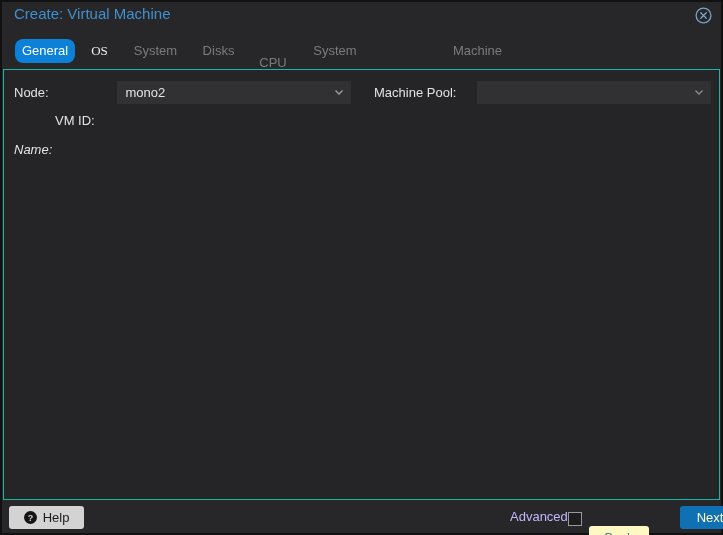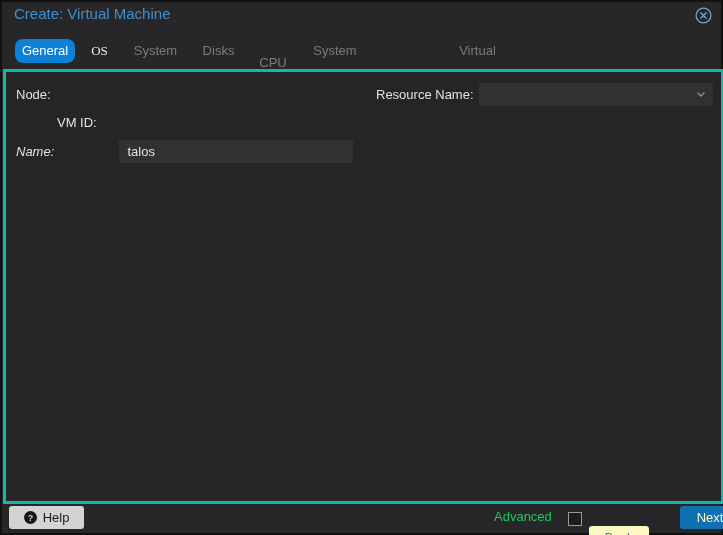--- a/index.html
+++ b/index.html
@@ -7,21 +7,21 @@
   .win{position:absolute;left:0;top:0;width:723px;height:535px;box-sizing:border-box;
        border:2px solid #111112;background:#272729;}
   .abs{position:absolute;}
   .title{left:12px;top:2.5px;font-size:15px;color:#3f90cf;}
   .close{left:693px;top:5px;width:17px;height:17px;}
   
   .tab{top:37px;height:24px;line-height:24px;text-align:center;font-size:13px;color:#7b7b7e;}
   .tab.active{background:#0d80d8;color:#ffffff;border-radius:8px;}
   .tab.enabled{color:#eeeeee;}
   
-  .panel{left:1px;top:67px;width:715px;height:429px;background:#252527;border:3px solid #14b8a6;}
+  .panel{left:1px;top:67px;width:715px;height:429px;background:#252527;border:1px solid #14b8a6;}
   .lbl{font-size:13px;color:#e2e2e4;}
   .field{box-sizing:border-box;height:23px;background:#313134;
          font-size:13px;color:#e3e3e5;line-height:23px;padding-left:8.5px;}
   .trig{right:4px;top:0;width:16px;height:23px;}
   
   .helpbtn{left:7px;top:504px;width:75px;height:23px;background:#d3d3d3;border-radius:3px;
            font-size:13px;color:#1c1c1c;display:flex;align-items:center;justify-content:center;}
   .btn{top:504px;width:60px;height:23px;border-radius:3px;font-size:13px;text-align:center;line-height:23px;}
 </style>
 </head>
@@ -32,39 +32,43 @@
     <circle cx="8.5" cy="8.5" r="7.4" fill="none" stroke="#74a3c9" stroke-width="1.3"></circle>
     <path d="M5.4 5.4 L11.6 11.6 M11.6 5.4 L5.4 11.6" stroke="#8fb6d6" stroke-width="1.2"></path>
   </svg>
 
   <div class="abs tab active" style="left:13px;width:60px;">General</div>
   <div class="abs tab enabled" style="left:78px;width:39px;font-family:Liberation Serif, serif;">OS</div>
   <div class="abs tab" style="left:122px;width:63px;">System</div>
   <div class="abs tab" style="left:191px;width:51px;">Disks</div>
   <div class="abs tab" style="left:247px;width:48px;margin-top:12px;">CPU</div>
   <div class="abs tab" style="left:302px;width:62px;">System</div>
-  <div class="abs tab" style="left:449px;width:53px;">Virtual</div>
+  <div class="abs tab" style="left:449px;width:53px;">Machine</div>
 
   <div class="abs panel">
     <div class="abs lbl" style="left:10px;top:15px;">Node:</div>
+    <div class="abs field" style="left:113px;top:11px;width:234px;">mono2
+      <svg class="abs trig" viewBox="0 0 16 23">
+          <path d="M4.5 9.5 L8 13 L11.5 9.5" fill="none" stroke="#9b9b9e" stroke-width="1.4"></path>
+        </svg>
+    </div>
     <div class="abs lbl" style="left:10px;top:43px;margin-left:41px;">VM ID:</div>
     <div class="abs lbl" style="left:10px;top:72px;font-style:italic;">Name:</div>
-    <div class="abs field" style="left:113px;top:68px;width:234px;">talos</div>
 
-    <div class="abs lbl" style="left:370px;top:15px;">Resource Name:</div>
+    <div class="abs lbl" style="left:370px;top:15px;">Machine Pool:</div>
     <div class="abs field" style="left:473px;top:11px;width:234px;">
       <svg class="abs trig" viewBox="0 0 16 23">
           <path d="M4.5 9.5 L8 13 L11.5 9.5" fill="none" stroke="#8a8a8d" stroke-width="1.4"></path>
         </svg>
     </div>
   </div>
 
   <div class="abs helpbtn">
     <svg width="13" height="13" viewBox="0 0 13 13" style="margin-right:6px;">
       <circle cx="6.5" cy="6.5" r="6.5" fill="#151515"></circle>
       <text x="6.5" y="9.6" font-size="9" font-weight="bold" fill="#d3d3d3" text-anchor="middle" font-family="Liberation Sans, sans-serif">?</text>
     </svg>Help</div>
 
-  <div class="abs lbl" style="left:492px;top:507px;color:#22c55e;">Advanced</div>
+  <div class="abs lbl" style="left:508px;top:507px;color:#c4b5fd;">Advanced</div>
   <div class="abs" style="left:566px;top:510px;width:12px;height:12px;background:#1d1d1f;border:1px solid #99999c;"></div>
   <div class="abs btn" style="left:587px;background:#fef9c3;color:#53799c;margin-top:20px;">Back</div>
   <div class="abs btn" style="left:678px;background:#0f70b4;color:#fef9c3;">Next</div>
 </div>
 
 </body></html>

